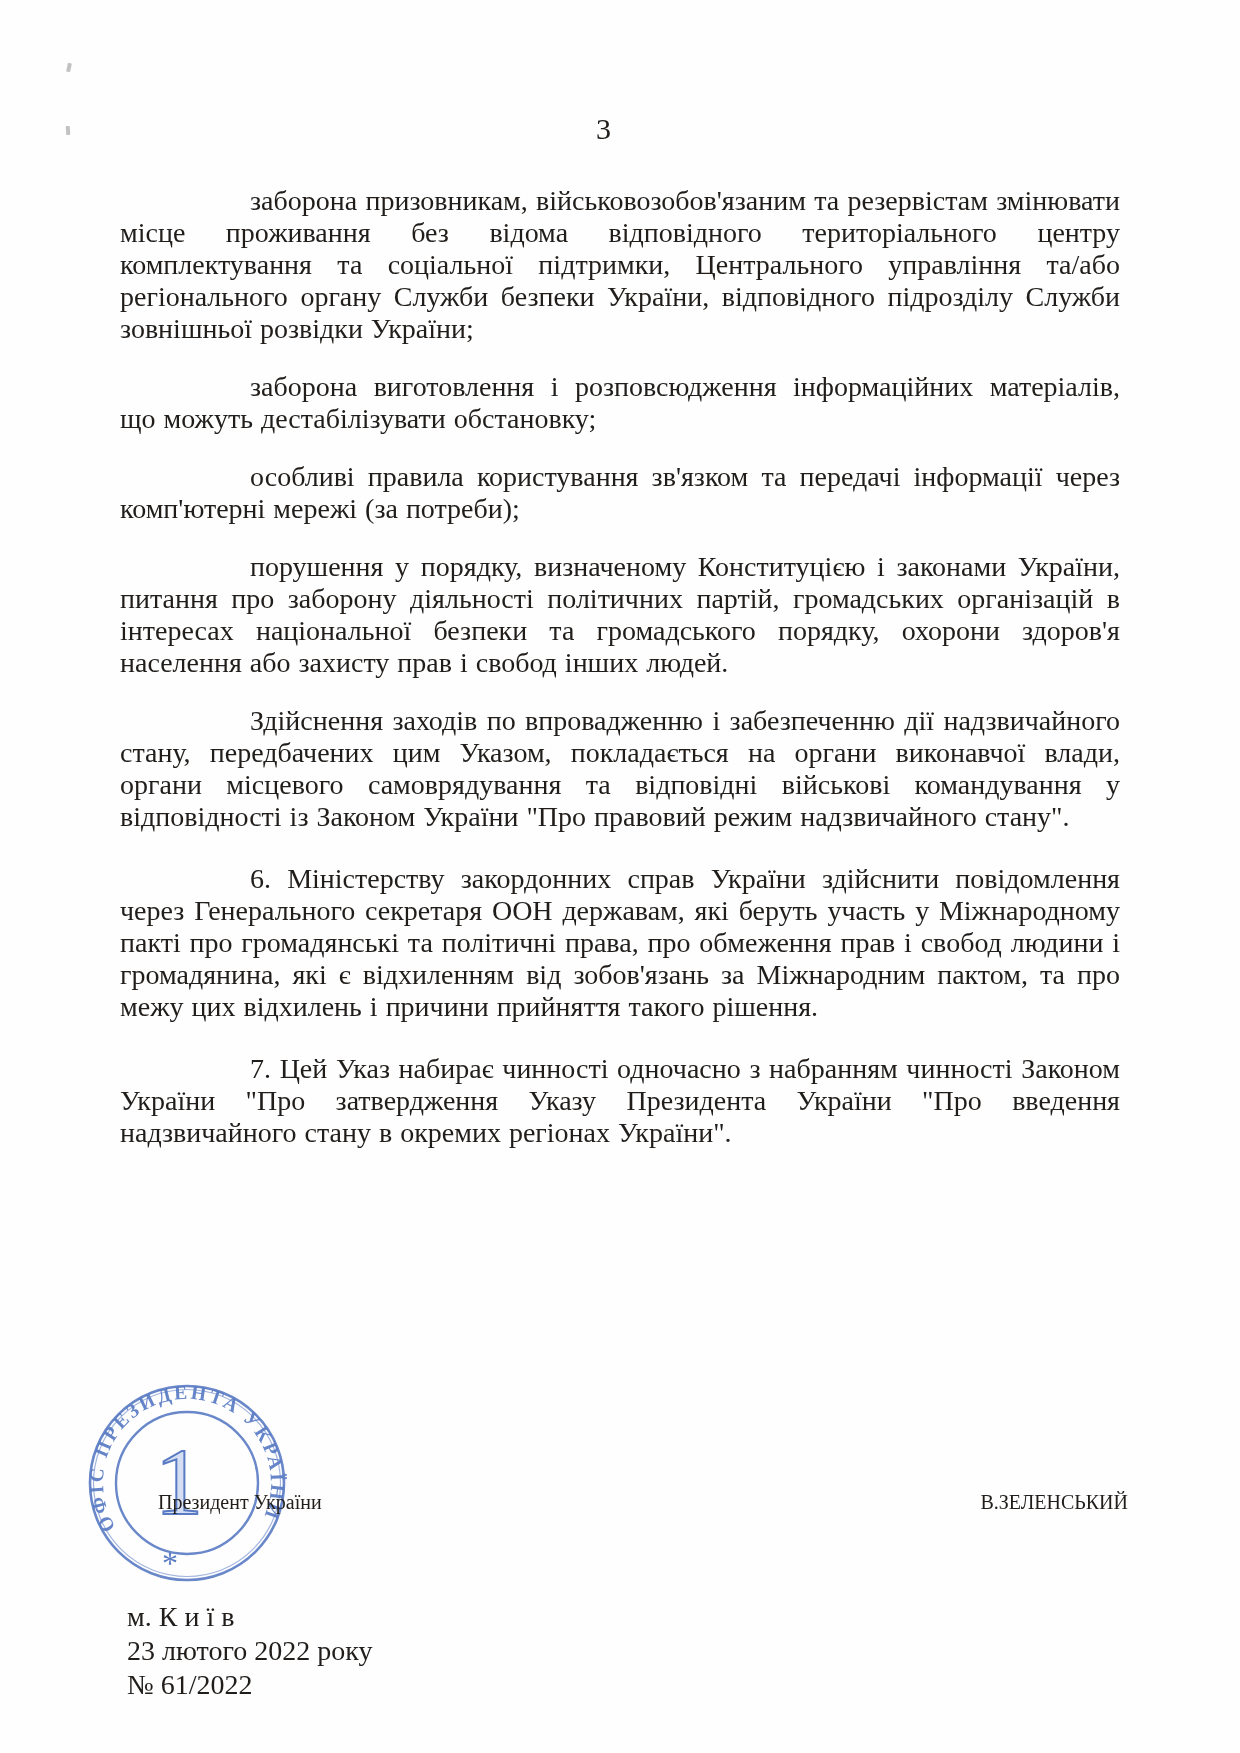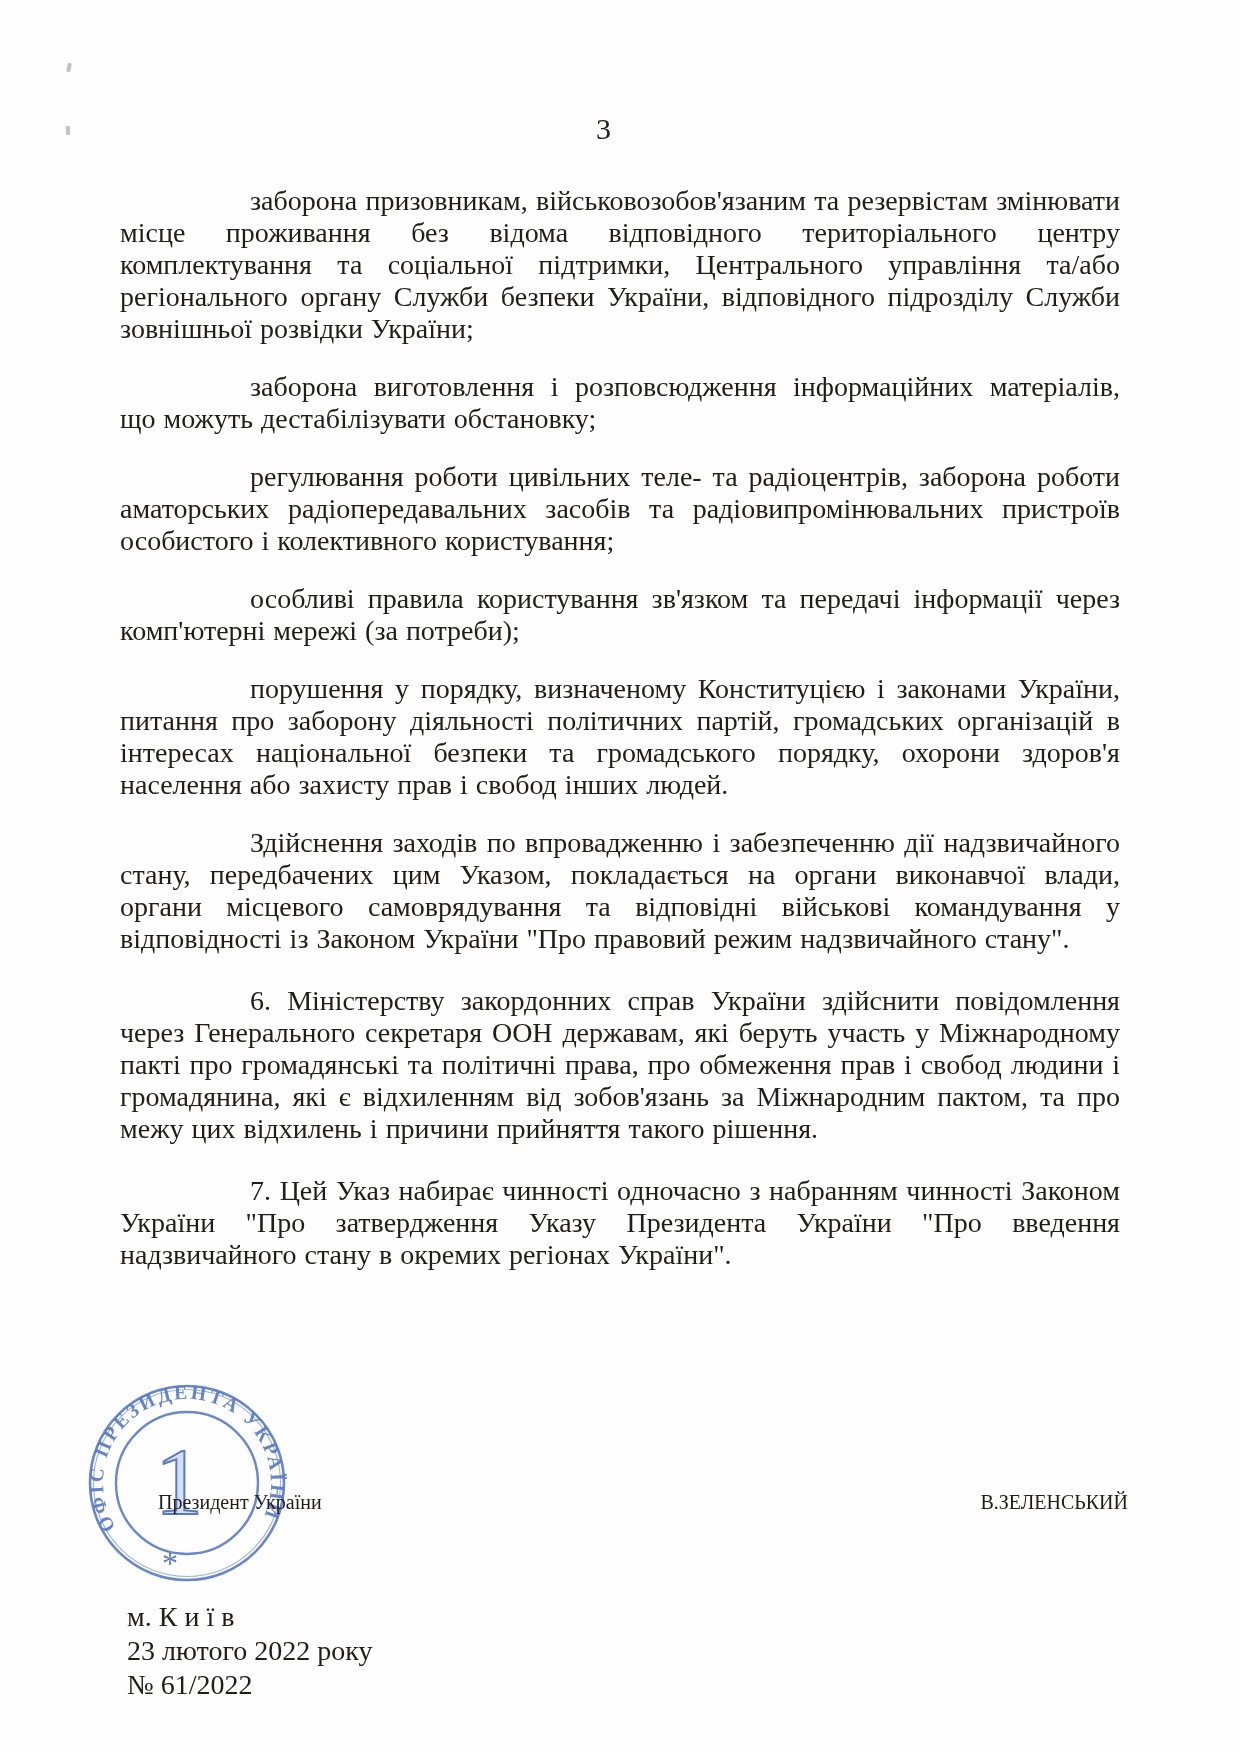--- a/index.html
+++ b/index.html
@@ -62,21 +62,20 @@
 <div class="page">
 
   <div class="speck s1"></div>
   <div class="speck s2"></div>
 
   <div class="page-number">3</div>
 
   <div class="body-text">
     <p>заборона призовникам, військовозобов'язаним та резервістам змінювати місце проживання без відома відповідного територіального центру комплектування та соціальної підтримки, Центрального управління та/або регіонального органу Служби безпеки України, відповідного підрозділу Служби зовнішньої розвідки України;</p>
     <p>заборона виготовлення і розповсюдження інформаційних матеріалів, що можуть дестабілізувати обстановку;</p>
-    <p>регулювання роботи цивільних теле- та радіоцентрів, заборона роботи аматорських радіопередавальних засобів та радіовипромінювальних пристроїв особистого і колективного користування;</p>
     <p>особливі правила користування зв'язком та передачі інформації через комп'ютерні мережі (за потреби);</p>
     <p>порушення у порядку, визначеному Конституцією і законами України, питання про заборону діяльності політичних партій, громадських організацій в інтересах національної безпеки та громадського порядку, охорони здоров'я населення або захисту прав і свобод інших людей.</p>
     <p>Здійснення заходів по впровадженню і забезпеченню дії надзвичайного стану, передбачених цим Указом, покладається на органи виконавчої влади, органи місцевого самоврядування та відповідні військові командування у відповідності із Законом України "Про правовий режим надзвичайного стану".</p>
     <p class="gap-lg">6. Міністерству закордонних справ України здійснити повідомлення через Генерального секретаря ООН державам, які беруть участь у Міжнародному пакті про громадянські та політичні права, про обмеження прав і свобод людини і громадянина, які є відхиленням від зобов'язань за Міжнародним пактом, та про межу цих відхилень і причини прийняття такого рішення.</p>
     <p class="gap-lg">7. Цей Указ набирає чинності одночасно з набранням чинності Законом України "Про затвердження Указу Президента України "Про введення надзвичайного стану в окремих регіонах України".</p>
   </div>
 
   <svg class="stamp" viewBox="0 0 210 210" xmlns="http://www.w3.org/2000/svg">
     <circle cx="105" cy="105" r="97" fill="none" stroke="#4a70c0" stroke-width="2.6" opacity="0.9"></circle>
     <circle cx="105" cy="105" r="93.5" fill="none" stroke="#4a70c0" stroke-width="1.2" opacity="0.55"></circle>

